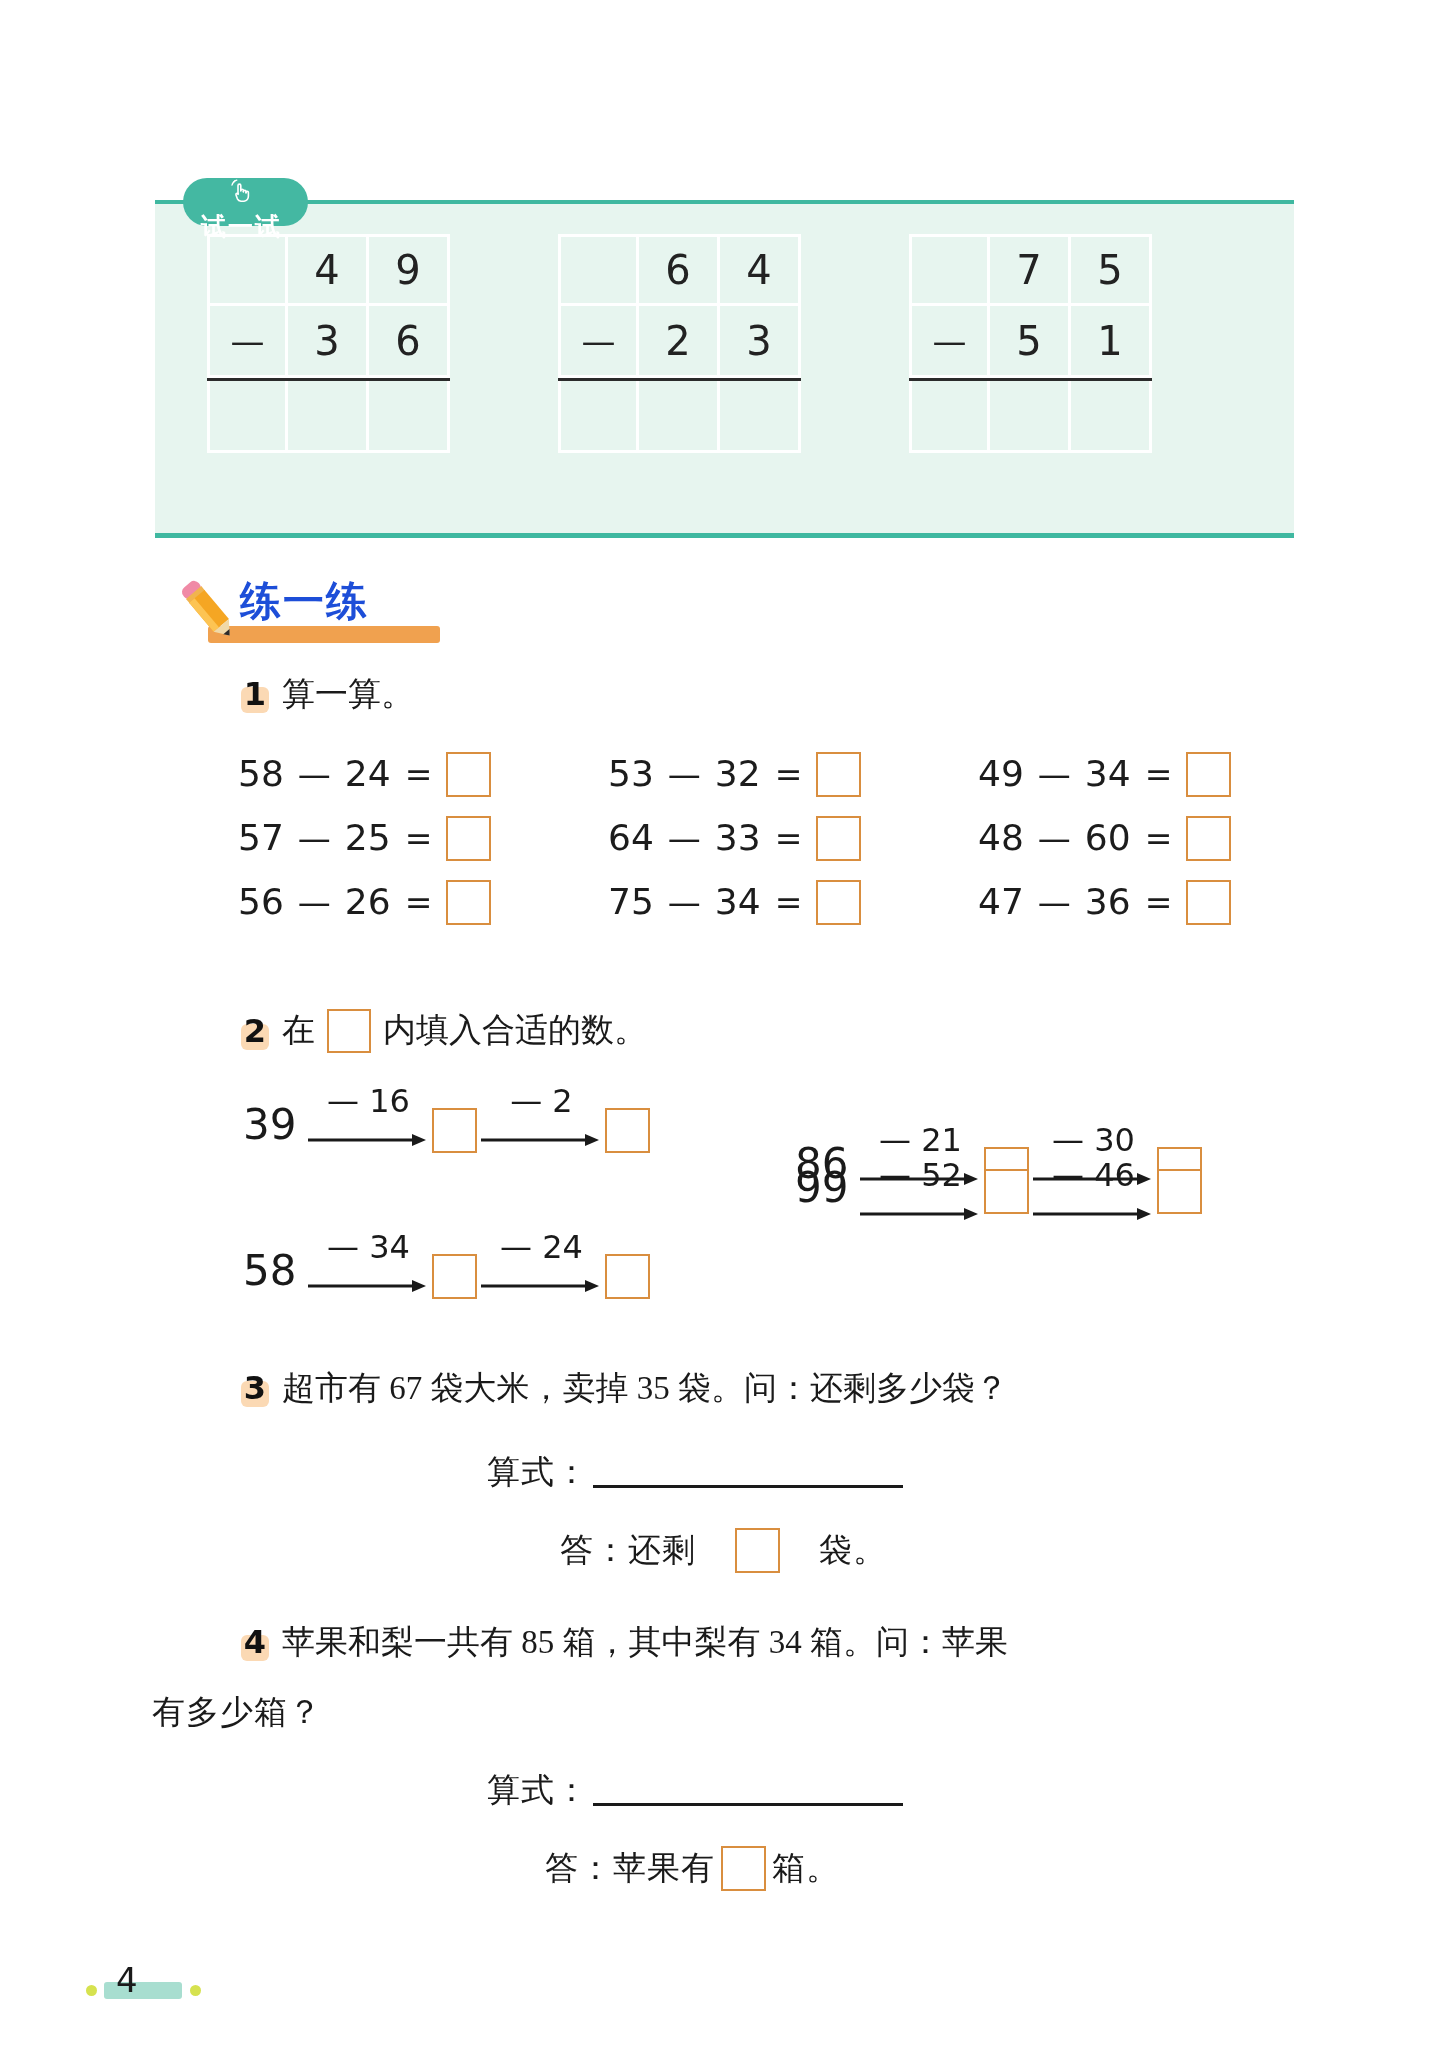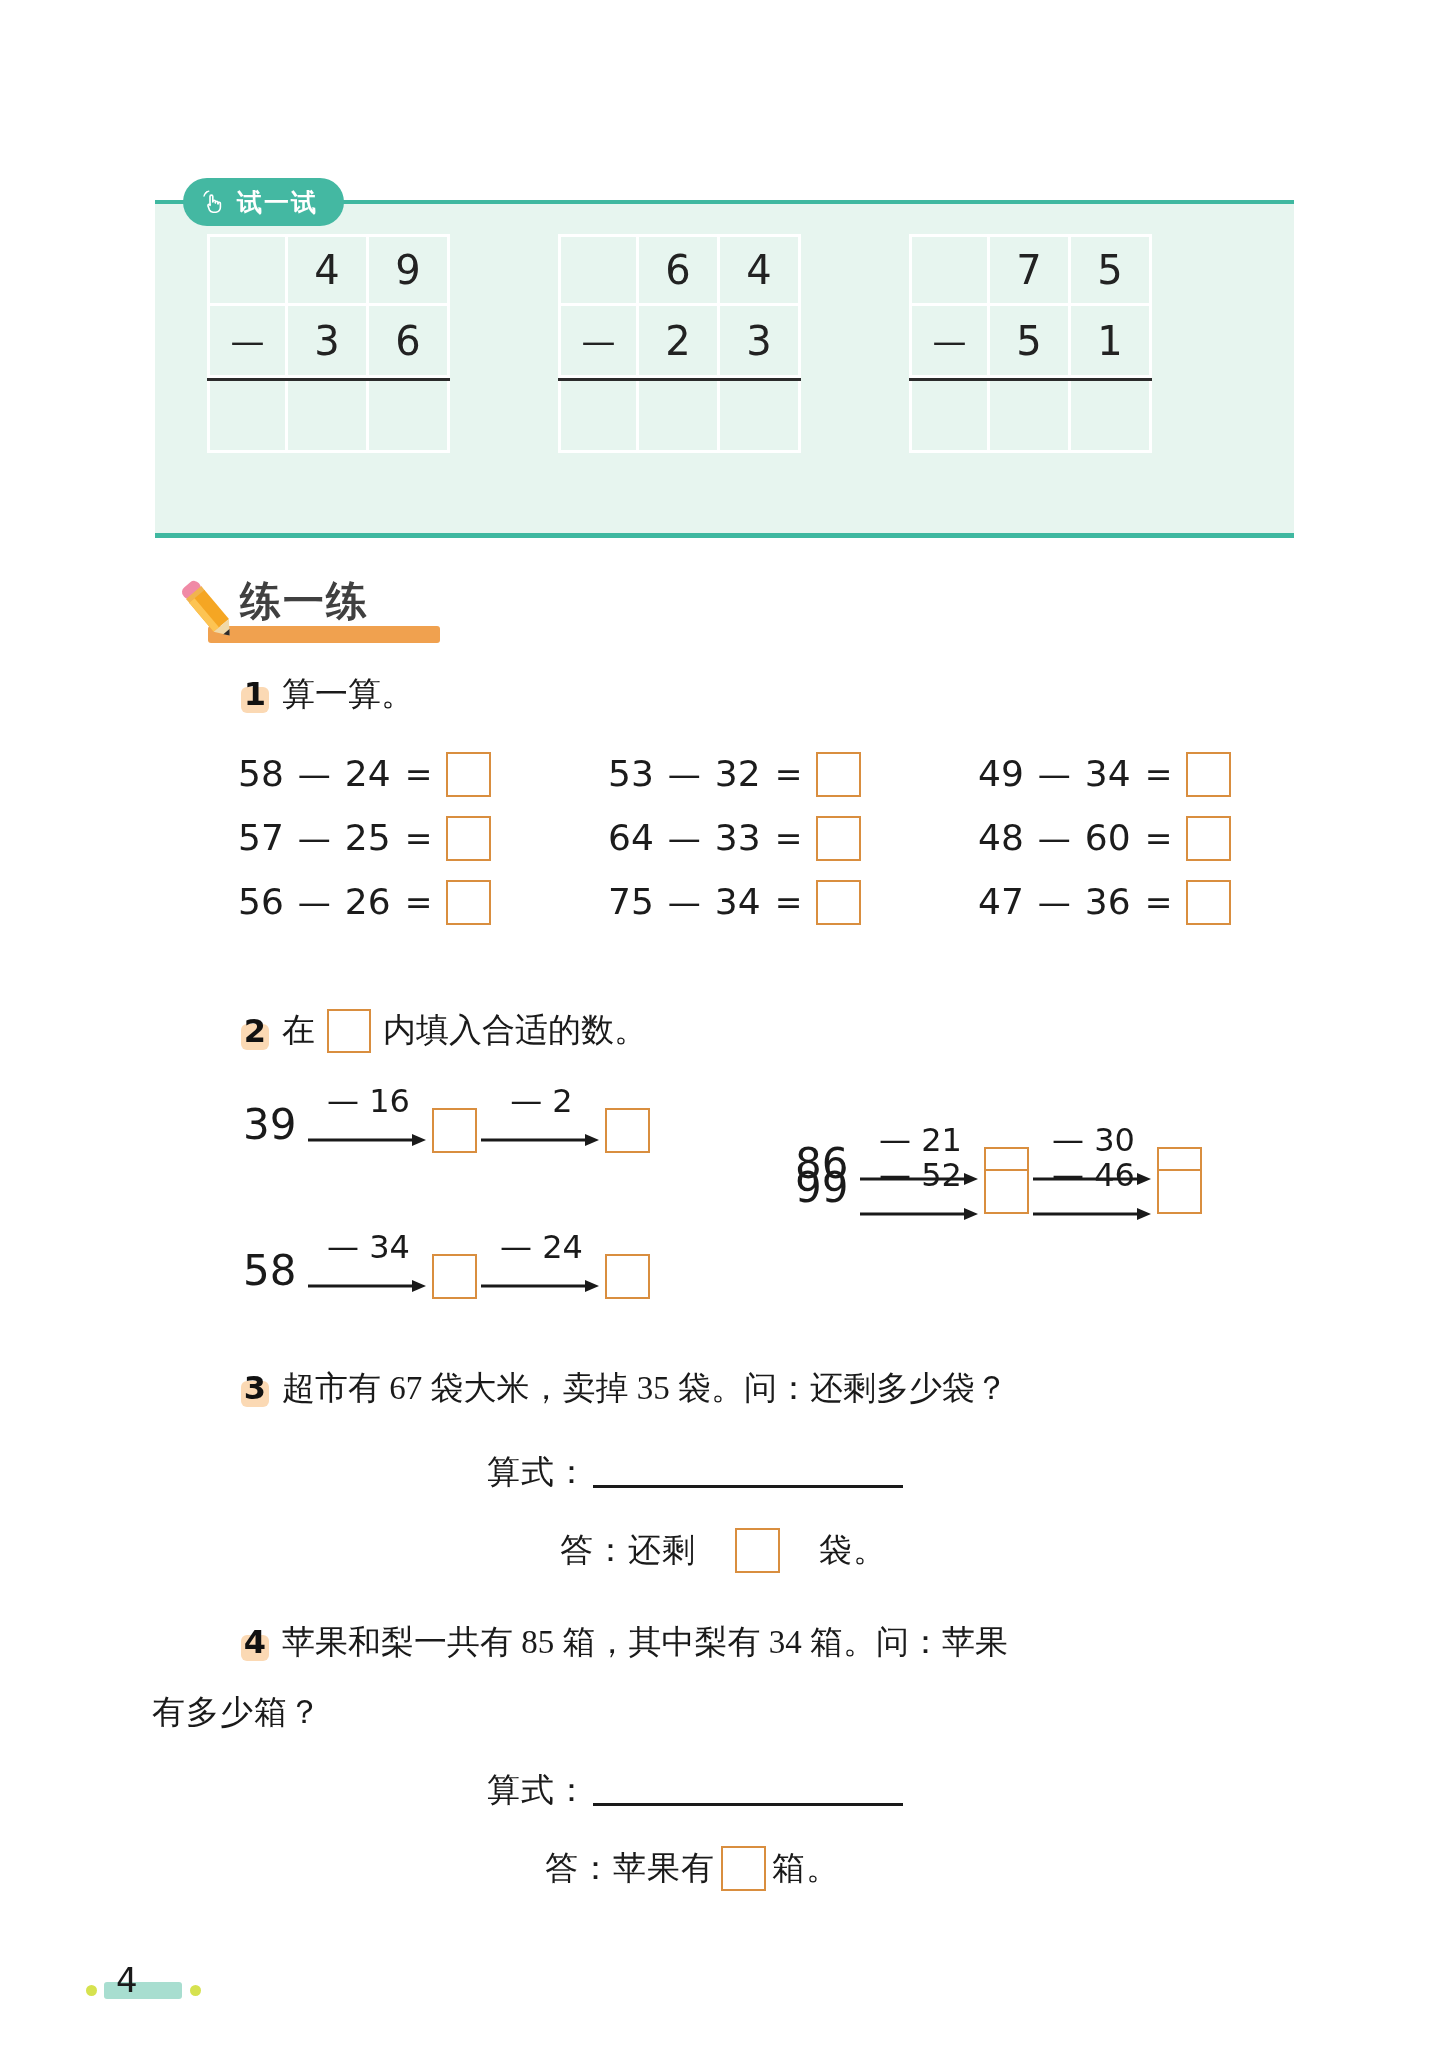--- a/index.html
+++ b/index.html
@@ -35,20 +35,21 @@
   #tryit-badge {
     position: absolute;
     left: 28px; top: 0px;
     height: 48px;
     background: #44b8a2;
     border-radius: 24px;
     display: flex; align-items: center;
     padding: 0 26px 0 18px;
     gap: 10px;
     z-index: 3;
+    flex-direction: column;
   }
   #tryit-badge .badge-label {
     color: #ffffff;
     font-family: "DejaVu Sans", sans-serif;
     font-size: 25px;
     font-weight: 700;
     letter-spacing: 2px;
     line-height: 1;
   }
   .hand-icon { width: 26px; height: 26px; display:block; }
@@ -108,21 +109,21 @@
     border-radius: 3px;
   }
   .pencil-icon { position:absolute; left: 0px; top: 0px; width: 78px; height: 76px; }
   #practice-label {
     position: absolute;
     left: 72px; top: 2px;
     font-size: 41px;
     font-weight: 700;
     font-family: "Liberation Serif", serif;
     letter-spacing: 2px;
-    color: #404040;
+    color: #1d4ed8;
     z-index: 2;
   }
 
   
   #exercises { position: absolute; left: 0; top: 0; width: 1449px; }
 
   .ex-head {
     position: absolute;
     font-size: 33px;
     white-space: nowrap;

